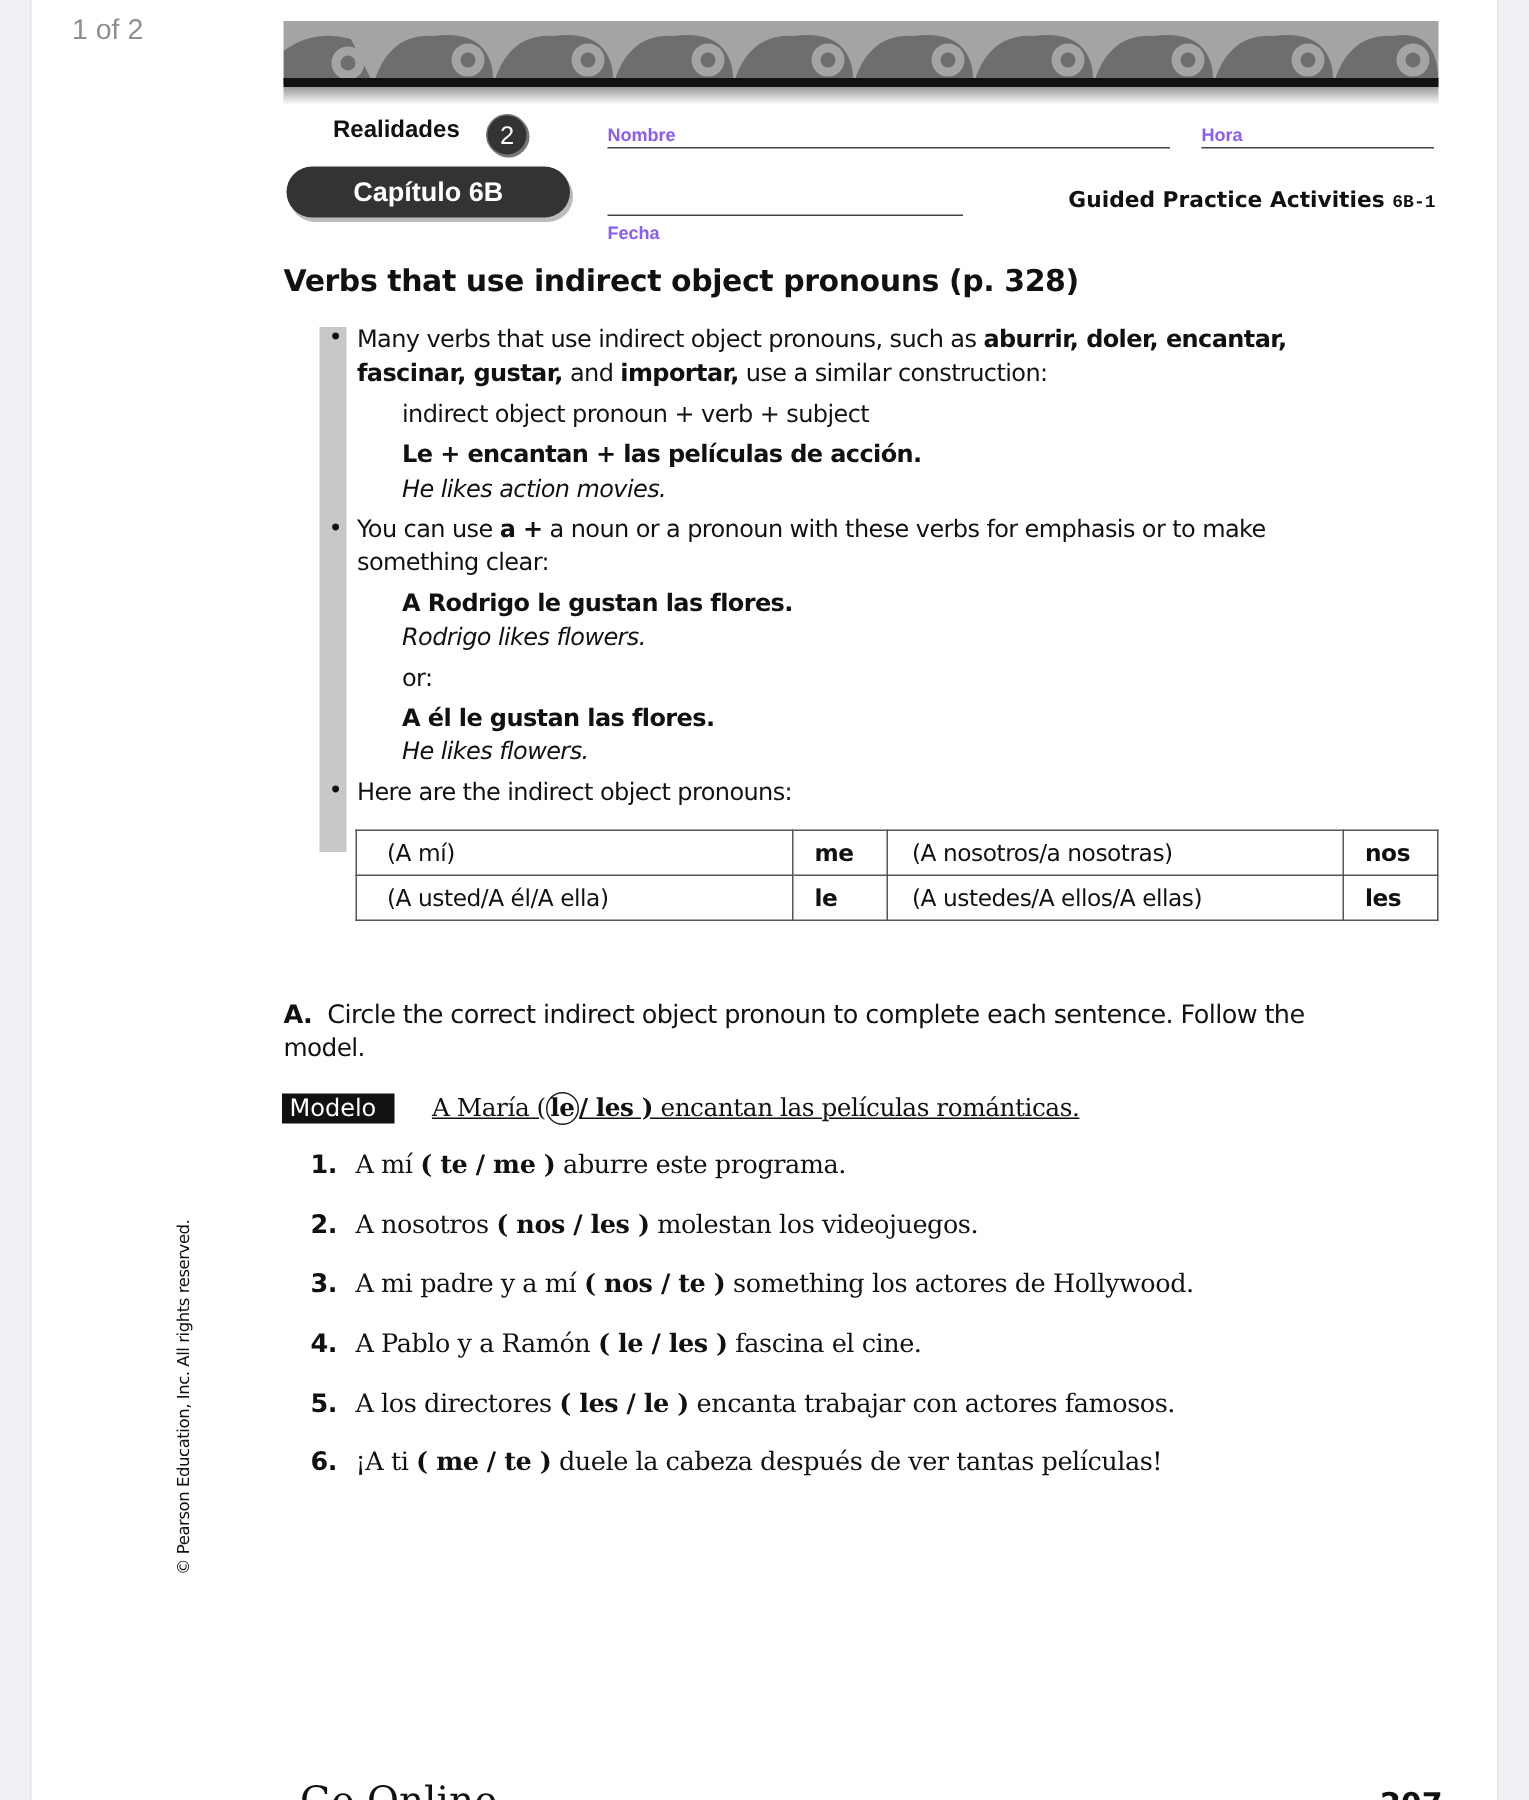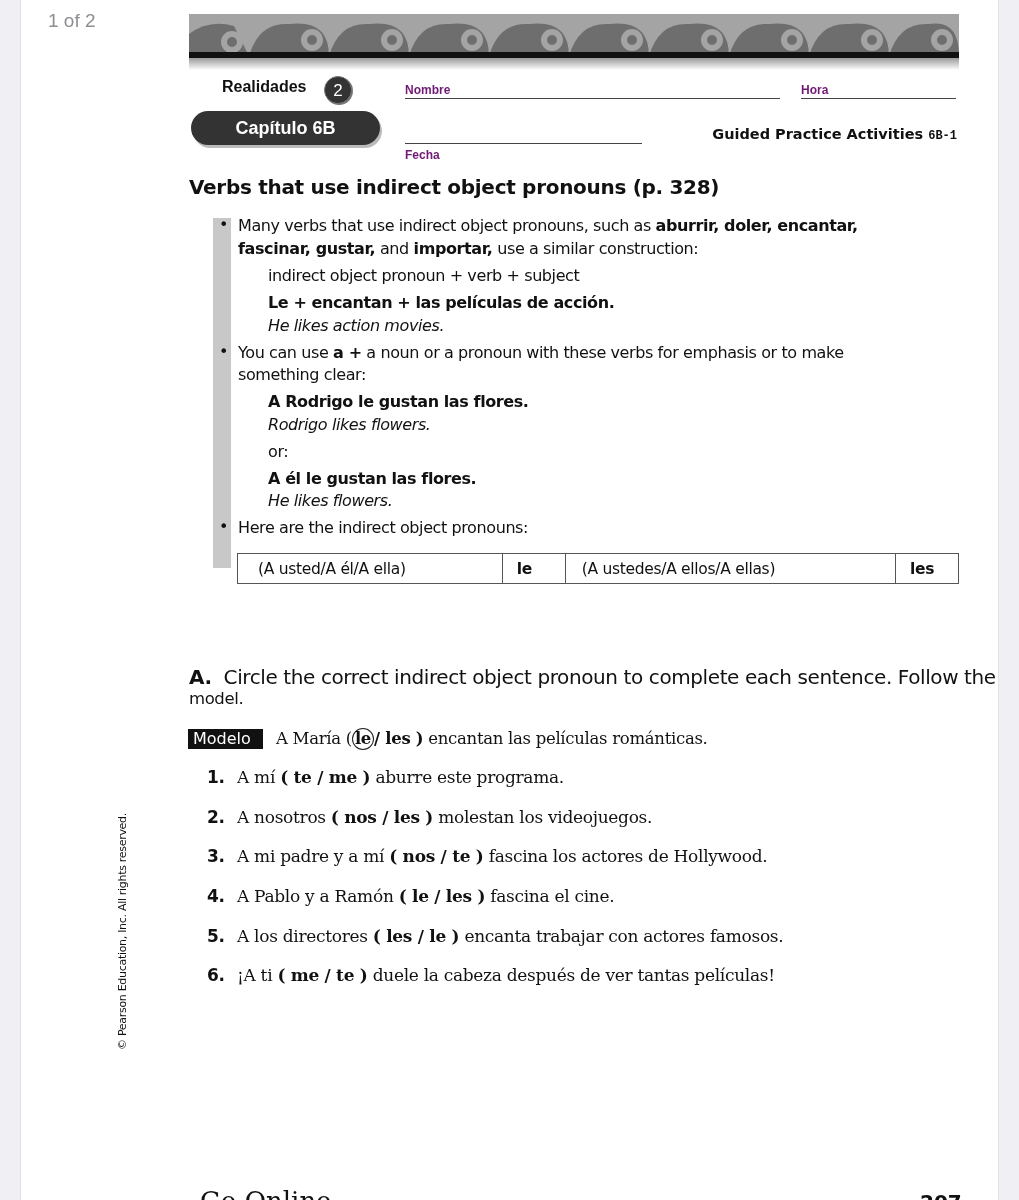--- a/index.html
+++ b/index.html
@@ -6,21 +6,21 @@
   body{width:1019px;height:1200px;background:#efeff4;position:relative;overflow:hidden;font-family:"DejaVu Sans",sans-serif;color:#111;}
   .page{position:absolute;left:20px;top:0;width:977px;height:1200px;background:#fff;border-left:1px solid #e2e2e6;border-right:1px solid #e2e2e6;}
   .pager{position:absolute;left:48px;top:10px;font-size:19px;color:#8e8e93;font-family:"Liberation Sans",sans-serif;text-align:right;}
   .banner{position:absolute;left:189px;top:14px;width:770px;height:42px;background:#a4a4a4;overflow:hidden;}
   .banner svg{display:block;}
   .banner-bar{position:absolute;left:189px;top:52px;width:770px;height:6px;background:#111;}
   .banner-shadow{position:absolute;left:189px;top:58px;width:770px;height:12px;background:linear-gradient(#9a9a9a,#fff);}
   .realidades{position:absolute;left:222px;top:78px;font-family:"Liberation Sans",sans-serif;font-weight:bold;font-size:16px;}
   .level-badge{position:absolute;left:324px;top:76px;width:28px;height:28px;border-radius:50%;background:#333;color:#fff;font-family:"Liberation Sans",sans-serif;font-size:17px;text-align:center;line-height:27px;box-shadow:1px 1px 0 #777;border:1px solid #777;box-sizing:border-box;}
   .chapter-pill{position:absolute;left:191px;top:111px;width:189px;height:34px;border-radius:17px;background:#333;color:#fff;font-family:"Liberation Sans",sans-serif;font-weight:bold;font-size:18px;text-align:center;line-height:34px;box-shadow:2px 3px 0 #bbb;}
-  .field-label{position:absolute;font-family:"Liberation Sans",sans-serif;font-weight:bold;font-size:12px;color:#701a75;}
+  .field-label{position:absolute;font-family:"Liberation Sans",sans-serif;font-weight:bold;font-size:12px;color:#8b5cf6;}
   .field-line{position:absolute;height:1px;background:#444;}
   .activity-id{position:absolute;right:62px;top:126px;font-family:"DejaVu Sans",sans-serif;font-weight:bold;font-size:14.5px;}
   .activity-id b{font-size:12px;font-family:Liberation Mono, monospace;}
   .section-title{position:absolute;left:189px;top:175px;font-family:"DejaVu Sans",sans-serif;font-weight:bold;font-size:20px;letter-spacing:-0.3px;}
   .grey-bar{position:absolute;left:213px;top:218px;width:18px;height:350px;background:#c8c8c8;}
   .body-text{position:absolute;font-family:"DejaVu Sans",sans-serif;font-size:16px;line-height:22px;letter-spacing:-0.4px;}
   .bullet{position:absolute;left:219px;font-size:16px;}
   .it{font-style:italic;}
   .bd{font-weight:bold;}
   table.pron{position:absolute;left:237px;top:553px;width:722px;border-collapse:collapse;font-family:"DejaVu Sans",sans-serif;font-size:15.5px;letter-spacing:-0.3px;}
@@ -102,38 +102,44 @@
 <div class="body-text it" style="left:268px;top:414px;">Rodrigo likes flowers.</div>
 <div class="body-text" style="left:268px;top:441px;">or:</div>
 <div class="body-text bd" style="left:268px;top:468px;">A él le gustan las flores.</div>
 <div class="body-text it" style="left:268px;top:490px;">He likes flowers.</div>
 
 <div class="bullet" style="top:517px;">•</div>
 <div class="body-text" style="left:238px;top:517px;">Here are the indirect object pronouns:</div>
 
 <table class="pron">
   <tbody>
+      <tr>
+    <td style="width:270px">(A mí)</td>
+    <td class="p">me</td>
+    <td style="padding-left:16px;">(A nosotros/a nosotras)</td>
+    <td class="p">nos</td>
+  </tr>
   <tr>
     <td>(A usted/A él/A ella)</td>
     <td class="p">le</td>
     <td style="padding-left:16px;">(A ustedes/A ellos/A ellas)</td>
     <td class="p">les</td>
   </tr>
 </tbody>
   </table>
 
-<div class="body-text" style="left:189px;top:666px;font-size:20px;"><span class="bd">A.</span>&nbsp; <span>Circle the correct indirect object pronoun to complete each sentence. Follow the</span></div>
+<div class="body-text" style="left:189px;top:666px;font-size:17px;"><span class="bd">A.</span>&nbsp; <span>Circle the correct indirect object pronoun to complete each sentence. Follow the</span></div>
 <div class="body-text" style="left:189px;top:688px;font-size:16.5px;">model.</div>
 
 <div class="modelo-tag">Modelo</div>
-<div class="ser" style="position:absolute;left:276px;top:728px;"><span>A María (</span><span class="circled bd">le</span><b>/ les )</b><span> encantan las películas románticas.</span></div>
+<div class="ser" style="position:absolute;left:288px;top:728px;text-decoration:underline;"><span>A María (</span><span class="circled bd">le</span><b>/ les )</b><span> encantan las películas románticas.</span></div>
 
 <div class="item ser" style="top:767px;"><span class="num">1.</span><span>A mí </span><b>( te / me )</b><span> aburre este programa.</span></div>
 <div class="item ser" style="top:807px;"><span class="num">2.</span><span>A nosotros </span><b>( nos / les )</b><span> molestan los videojuegos.</span></div>
-<div class="item ser" style="top:846px;"><span class="num">3.</span><span>A mi padre y a mí </span><b>( nos / te )</b><span> fascina los actores de Hollywood.</span></div>
+<div class="item ser" style="top:846px;"><span class="num">3.</span><span>A mi padre y a mí </span><b>( nos / te )</b><span> something los actores de Hollywood.</span></div>
 <div class="item ser" style="top:886px;"><span class="num">4.</span><span>A Pablo y a Ramón </span><b>( le / les )</b><span> fascina el cine.</span></div>
 <div class="item ser" style="top:926px;"><span class="num">5.</span><span>A los directores </span><b>( les / le )</b><span> encanta trabajar con actores famosos.</span></div>
 <div class="item ser" style="top:965px;"><span class="num">6.</span><span>¡A ti </span><b>( me / te )</b><span> duele la cabeza después de ver tantas películas!</span></div>
 
 <div class="copyright">© Pearson Education, Inc. All rights reserved.</div>
 
 <div class="footer">Go Online</div>
 <div class="footer-num">207</div>
 
 </body></html>

